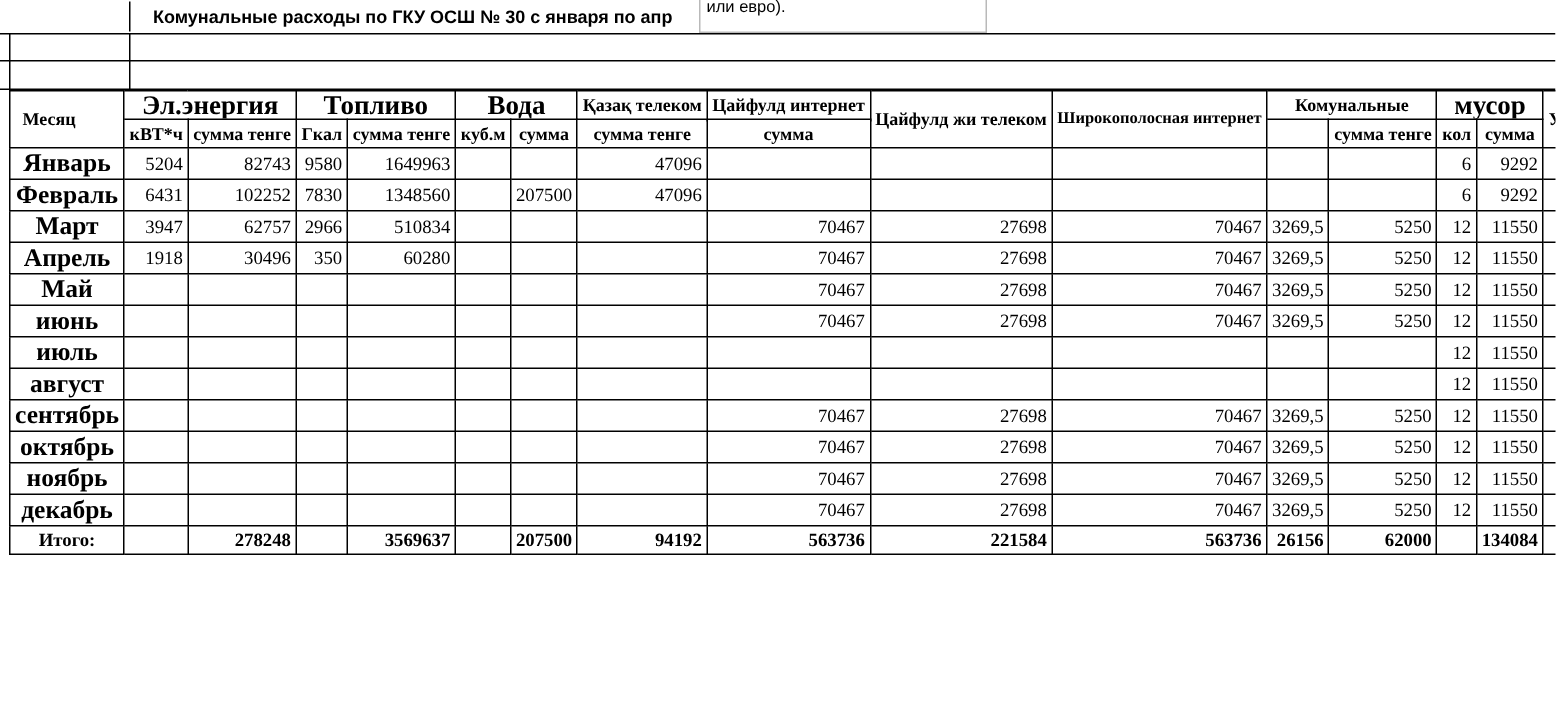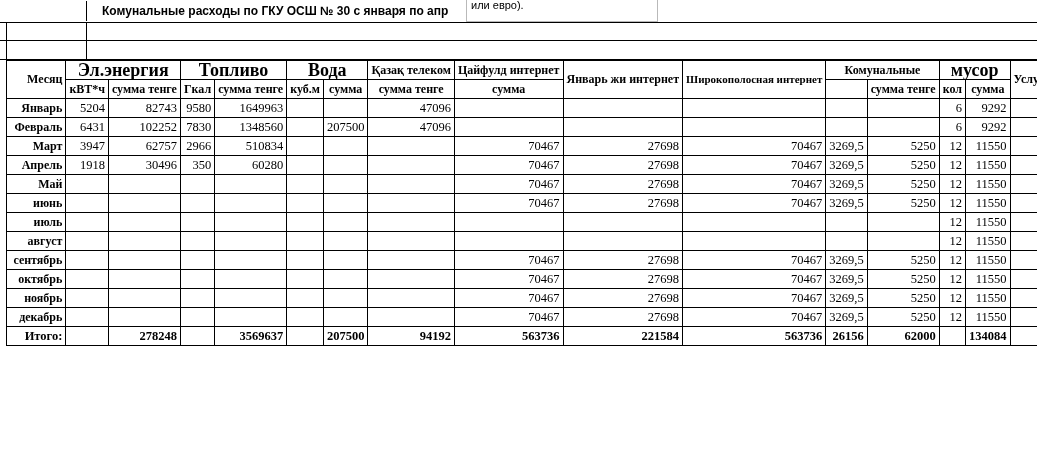--- a/index.html
+++ b/index.html
@@ -108,32 +108,32 @@
     font-weight: bold;
     text-align: center;
     vertical-align: middle;
     line-height: 13px;
   }
   th.grp { font-size: 18px; }
   th.sub { font-size: 12px; }
   th.small { font-size: 11px; }
   td.rowlabel {
     font-weight: bold;
-    text-align: right;
-    font-size: 12px;
+    text-align: center;
+    font-size: 17px;
   }
   td.num {
     text-align: right;
     font-size: 12.5px;
   }
   tr.total td {
     font-weight: bold;
   }
   td.total-label {
-    text-align: right;
+    text-align: center;
     font-weight: bold;
     padding-left: 2px;
   }
 </style>
 </head>
 <body>
 
 <div class="sheet">
 
   <div class="title-strip">
@@ -168,27 +168,27 @@
       <col style="width:71px">
       <col style="width:57px">
       <col style="width:50px">
       <col style="width:41px">
       <col style="width:56px">
       <col style="width:55px">
 
     </colgroup>
     <thead>
       <tr>
-        <th rowspan="3" class="sub" style="text-align:left;padding-left:20px;">Месяц</th>
+        <th rowspan="3" class="sub" style="text-align:left;padding-left:8px;">Месяц</th>
         <th colspan="2" class="grp">Эл.энергия</th>
         <th colspan="2" class="grp">Топливо</th>
         <th colspan="2" class="grp">Вода</th>
         <th rowspan="2" class="sub">Қазақ телеком</th>
         <th rowspan="2" class="sub">Цайфулд интернет</th>
-        <th rowspan="3" class="sub">Январь жи интернет</th>
+        <th rowspan="3" class="sub">Цайфулд жи телеком</th>
         <th rowspan="3" class="small">Широкополосная интернет</th>
         <th colspan="2" class="sub">Комунальные</th>
         <th colspan="2" class="grp">мусор</th>
         <th rowspan="3" class="sub">Услуги,связи и тенге</th>
 
       </tr>
       <tr>
         <th rowspan="2" class="sub">кВТ*ч</th>
         <th rowspan="2" class="sub">сумма тенге</th>
         <th rowspan="2" class="sub">Гкал</th>

